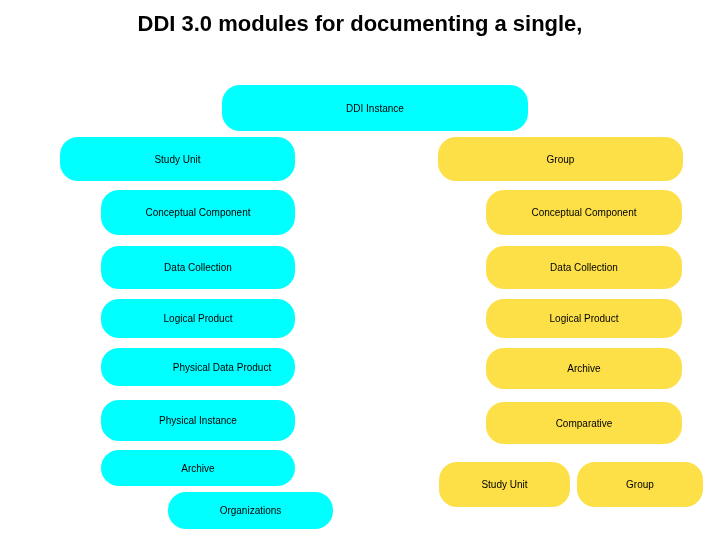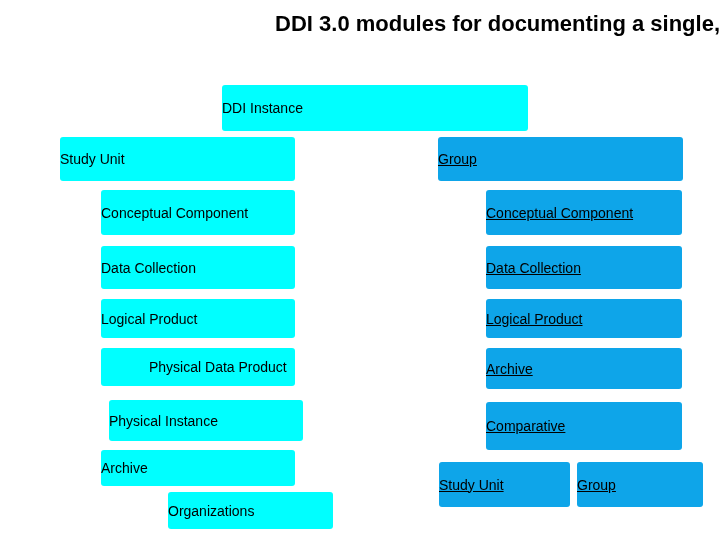--- a/index.html
+++ b/index.html
@@ -18,44 +18,44 @@
     position: relative;
     width: 720px;
     height: 540px;
     background: #ffffff;
   }
   .title {
     position: absolute;
     left: 0;
     top: 10px;
     width: 720px;
-    text-align: right;
+    text-align: center;
     font-family: "Liberation Sans", sans-serif;
     font-weight: bold;
     font-size: 22px;
     line-height: 27px;
     color: #000000;
     letter-spacing: 0px;
   }
   .box {
     position: absolute;
     box-sizing: border-box;
-    border-radius: 3px;
+    border-radius: 18px;
     display: flex;
     align-items: center;
-    justify-content: flex-start;
+    justify-content: center;
     font-family: "Liberation Sans", sans-serif;
-    font-size: 14px;
+    font-size: 10px;
     font-weight: normal;
     color: #000000;
     text-align: center;
     white-space: nowrap;
   }
   .box.cyan  { background: #00ffff; }
-  .box.pale  { background: #0ea5e9; text-decoration: underline; }
+  .box.pale  { background: #fde047; }
 </style>
 </head>
 <body>
 
 <div id="slide">
 
   <div class="title">
     <div>DDI 3.0 modules for documenting a single,</div>
   </div>
 
@@ -76,21 +76,21 @@
   </div>
 
   <div class="box cyan" style="left:101px; top:299px; width:194px; height:39px;">
     <span>Logical Product</span>
   </div>
 
   <div class="box cyan" style="left:101px; top:348px; width:194px; height:38px;padding-left:48px;">
     <span>Physical Data Product</span>
   </div>
 
-  <div class="box cyan" style="left:101px; top:400px; width:194px; height:41px;margin-left:8px;">
+  <div class="box cyan" style="left:101px; top:400px; width:194px; height:41px;">
     <span>Physical Instance</span>
   </div>
 
   <div class="box cyan" style="left:101px; top:450px; width:194px; height:36px;">
     <span>Archive</span>
   </div>
 
   <div class="box cyan" style="left:168px; top:492px; width:165px; height:37px;">
     <span>Organizations</span>
   </div>
@@ -108,21 +108,21 @@
   </div>
 
   <div class="box pale" style="left:486px; top:299px; width:196px; height:39px;">
     <span>Logical Product</span>
   </div>
 
   <div class="box pale" style="left:486px; top:348px; width:196px; height:41px;">
     <span>Archive</span>
   </div>
 
-  <div class="box pale" style="left:486px; top:402px; width:196px; height:48px;">
+  <div class="box pale" style="left:486px; top:402px; width:196px; height:42px;">
     <span>Comparative</span>
   </div>
 
   <div class="box pale" style="left:439px; top:462px; width:131px; height:45px;">
     <span>Study Unit</span>
   </div>
 
   <div class="box pale" style="left:577px; top:462px; width:126px; height:45px;">
     <span>Group</span>
   </div>

